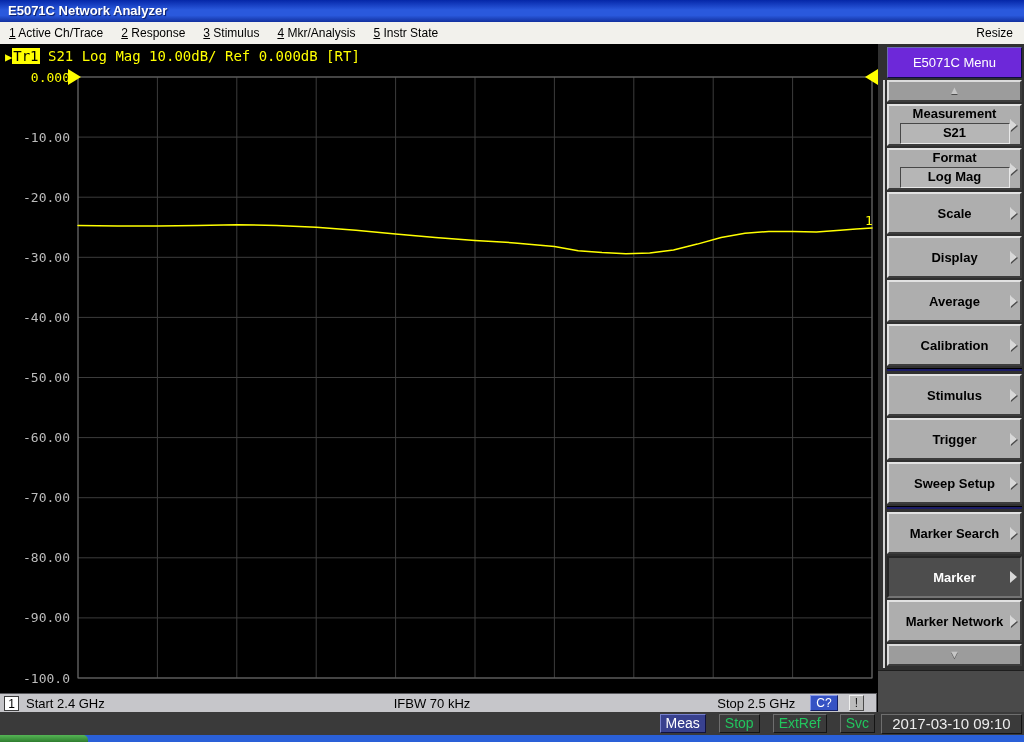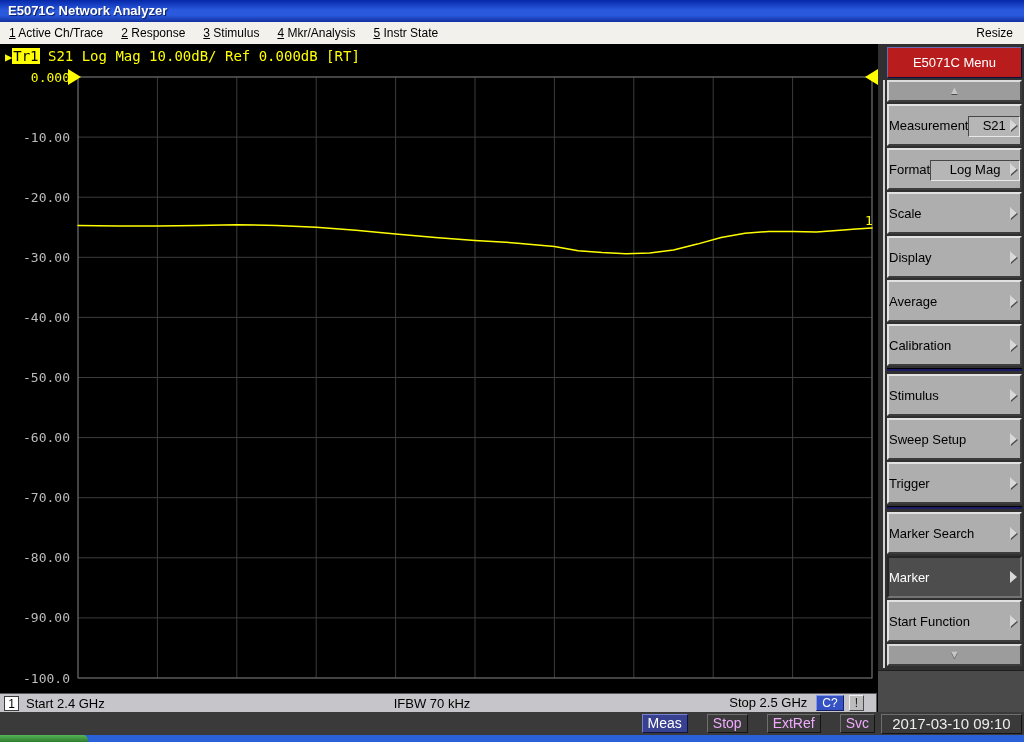--- a/index.html
+++ b/index.html
@@ -29,56 +29,56 @@
   .trace-status .tr-badge { background:#ffff00; color:#000; padding:0 1px; }
   svg.graticule { position:absolute; top:0; left:0; display:block; }
 
   
   .channel-bar { position:absolute; left:0; top:649px; width:877px; height:19px; background:#c6c6ca;
     border-top:1px solid #58585c; border-right:1px solid #58585c; display:flex; align-items:center;
     font-size:13px; color:#000; padding:0 4px; }
   .ch-box { background:#fff; border:1px solid #3c3c3c; width:15px; height:15px; line-height:14px;
     text-align:center; margin-right:7px; font-size:12px; flex:none; }
   .ch-center { position:absolute; left:0; right:12px; text-align:center; pointer-events:none; }
-  .ch-right { margin-left:auto; display:flex; align-items:flex-start; padding-right:8px; }
+  .ch-right { margin-left:auto; display:flex; align-items:center; padding-right:8px;gap:6px; }
   .cal-badge { background:#3552c4; color:#fff; border:1px solid; border-color:#8597e8 #141f66 #141f66 #8597e8;
     padding:0 5px; height:16px; line-height:14px; font-size:12px; margin-left:9px; }
   .warn-badge { background:#bcbcbc; border:1px solid; border-color:#efefef #4a4a4a #4a4a4a #efefef;
     padding:0 5px; height:16px; line-height:14px; font-size:12px; color:#1a1a1a; margin-left:5px; }
 
   
   .sidebar { position:absolute; top:44px; left:878px; width:146px; height:668px; background:#303030; }
   .sb-track { position:absolute; left:5px; top:36px; width:2px; height:588px; background:#d4d4d4; }
-  .sb-header { position:absolute; left:9px; top:3px; width:135px; height:31px; background:#b91c1c;
+  .sb-header { position:absolute; left:9px; top:3px; width:135px; height:31px; background:#6d28d9;
     border:1px solid; border-color:#6a6ab2 #0d0d40 #0d0d40 #6a6ab2; color:#fff; text-align:center;
     line-height:29px; font-size:13px; }
   .sb-col { position:absolute; left:9px; top:36px; width:135px; }
   .sb-scroll { height:22px; margin-bottom:2px; background:#9c9c9c; border:2px solid;
     border-color:#dcdcdc #3c3c3c #3c3c3c #dcdcdc; text-align:center; line-height:17px;
     color:#c6c6c6; font-size:11px; text-shadow:0 1px 0 #4c4c4c; cursor:pointer; }
   .sb-btn { height:42px; margin-bottom:2px; background:#aeaeae; border:2px solid;
     border-color:#e2e2e2 #3c3c3c #3c3c3c #e2e2e2; position:relative; display:flex;
-    flex-direction:row; align-items:center; font-size:13px;
-    color:#000; cursor:pointer; }
+    flex-direction:column; align-items:center; justify-content:center; font-size:13px;
+    color:#000; cursor:pointer;font-weight:bold; }
   .sb-btn .arrow { position:absolute; right:3px; top:50%; margin-top:-6px; width:0; height:0;
     border-left:7px solid #d8d8d8; border-top:6px solid transparent; border-bottom:6px solid transparent;
     filter:drop-shadow(1px 1px 0 #4c4c4c); }
   .sb-btn.pressed { background:#4d4d4d; color:#fff; border-color:#262626 #747474 #747474 #262626; }
   .sb-btn .value { width:110px; height:21px; line-height:18px; background:#b6b6b6; border:1px solid;
     border-color:#474747 #e8e8e8 #e8e8e8 #474747; font-size:13px; text-align:center; margin-top:2px; }
   .sb-sep { height:3px; background:#1c1c66; border-top:1px solid #000; margin:1px 0 3px; }
   .sb-filler { position:absolute; left:0; top:626px; width:146px; height:42px; background:#4a4a4a;
     border-top:1px solid #1e1e1e; }
 
   
   .statusbar { position:absolute; top:712px; left:0; width:1024px; height:23px; background:#3a3a3a;
     display:flex; align-items:center; padding:0 2px; }
-  .st-items { margin-left:auto; display:flex; align-items:flex-end; gap:19px; }
+  .st-items { margin-left:auto; display:flex; align-items:flex-end; gap:13px; }
   .st-badge { font-size:14px; padding:0 5px; height:19px; line-height:17px; border:1px solid;
-    border-color:#6e6e6e #141414 #141414 #6e6e6e; color:#f0abfc; }
+    border-color:#6e6e6e #141414 #141414 #6e6e6e; color:#22c55e; }
   .st-badge.active { background:#38418f; color:#fff; border-color:#7781cc #10123f #10123f #7781cc; }
   .datebox { width:141px; margin-left:6px; height:20px; line-height:18px; border:1px solid;
     border-color:#6e6e6e #141414 #141414 #6e6e6e; color:#ececec; font-size:15px; text-align:center;
     white-space:nowrap; }
 
   
   .taskbar { position:absolute; top:735px; left:0; width:1024px; height:7px; background:#2a60d8; }
   .start-btn { position:absolute; left:0; top:0; width:88px; height:7px;
     background:linear-gradient(180deg,#55b555,#2f7d2f); border-top-right-radius:5px; }
 </style>
@@ -190,38 +190,38 @@
           <div class="sb-btn">
             <span>Calibration</span>
             <span class="arrow"></span>
           </div>
           <div class="sb-sep"></div>
           <div class="sb-btn">
             <span>Stimulus</span>
             <span class="arrow"></span>
           </div>
           <div class="sb-btn">
+            <span>Trigger</span>
+            <span class="arrow"></span>
+          </div>
+          <div class="sb-btn">
             <span>Sweep Setup</span>
-            <span class="arrow"></span>
-          </div>
-          <div class="sb-btn">
-            <span>Trigger</span>
             <span class="arrow"></span>
           </div>
           <div class="sb-sep"></div>
           <div class="sb-btn">
             <span>Marker Search</span>
             <span class="arrow"></span>
           </div>
           <div class="sb-btn pressed">
             <span>Marker</span>
             <span class="arrow"></span>
           </div>
           <div class="sb-btn">
-            <span>Start Function</span>
+            <span>Marker Network</span>
             <span class="arrow"></span>
           </div>
         </div>
       <div class="sb-scroll"><span>▼</span></div>
     </div>
     <div class="sb-filler"></div>
   </div>
 
   <div class="statusbar">
     <span class="st-items">

